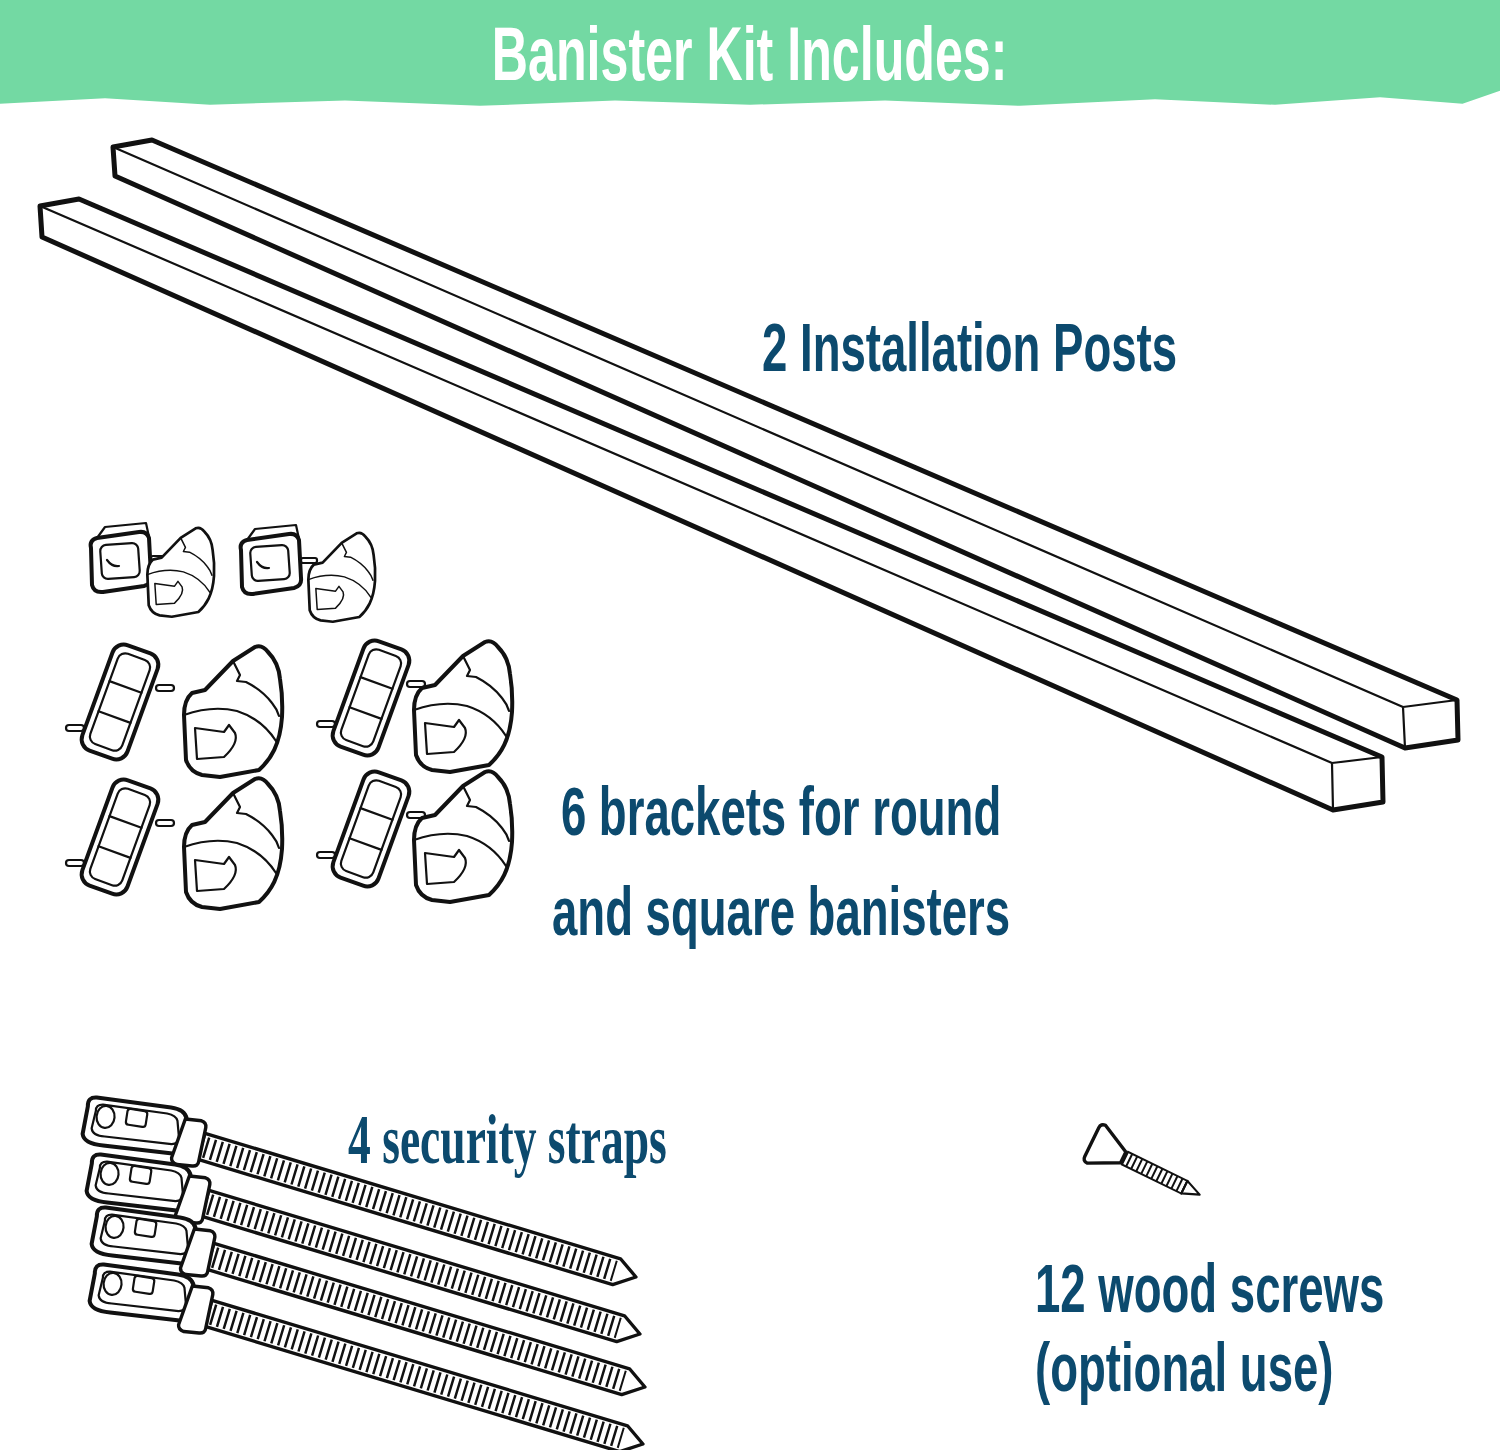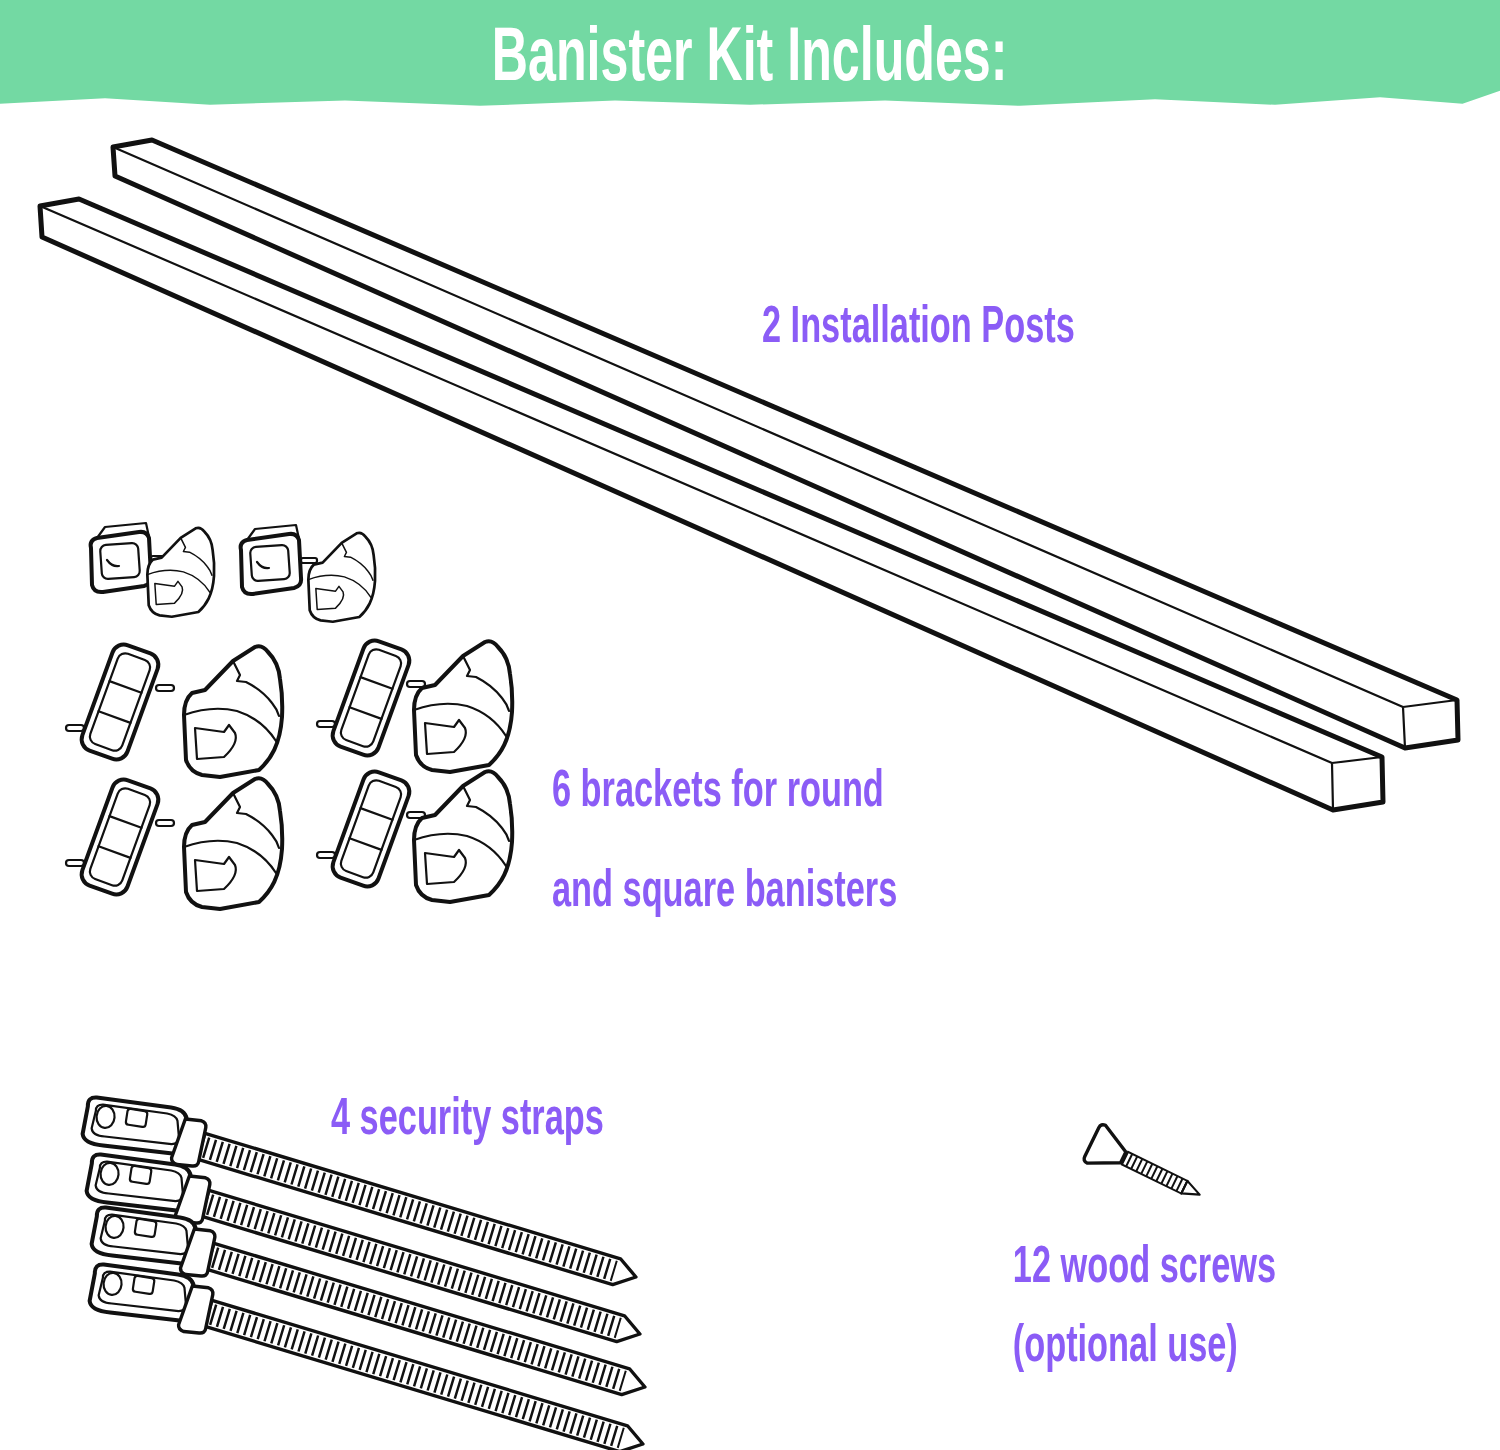--- a/index.html
+++ b/index.html
@@ -16,26 +16,26 @@
                       59% 93%,50% 97%,41% 93%,32% 98%,23% 93%,14% 97%,7% 91%,0 96%);
   }
   #banner .title{
     font-size:76px;font-weight:700;letter-spacing:0;line-height:1;
   }
   
   .cond{display:inline-block;transform:scaleX(.66);transform-origin:0 50%;white-space:nowrap;}
   .cond.center{transform-origin:50% 50%;}
   
   .label{
-    position:absolute;color:#8b5cf6;font-weight:700;font-size:52px;line-height:76px;
+    position:absolute;color:#0c4a6e;font-weight:700;font-size:69px;line-height:76px;margin-top:24px;
   }
   .label .line{display:block;}
   #label-posts{left:762px;top:286px;}
-  #label-brackets{left:552px;top:738px;line-height:100px;}
-  #label-straps{left:331px;top:1078px;}
+  #label-brackets{left:552px;top:738px;line-height:100px;text-align:center;}
+  #label-straps{left:348px;top:1078px;font-family:Liberation Serif, serif;}
   #label-screws{left:945px;top:1225px;width:430px;line-height:79px;text-align:left;}
   
   svg{position:absolute;left:0;top:0;}
   .o5{fill:#fff;stroke:#111;stroke-width:5;stroke-linejoin:round;}
   .o4{fill:#fff;stroke:#111;stroke-width:4;stroke-linejoin:round;}
   .o3{fill:#fff;stroke:#111;stroke-width:3.4;stroke-linejoin:round;}
   .l2{fill:none;stroke:#111;stroke-width:2.2;stroke-linejoin:round;stroke-linecap:round;}
   .ribs{stroke:#111;stroke-width:21;stroke-dasharray:2.5 4.6;fill:none;}
   .ribs-s{stroke:#111;stroke-width:14;stroke-dasharray:2 3.6;fill:none;}
 </style>

